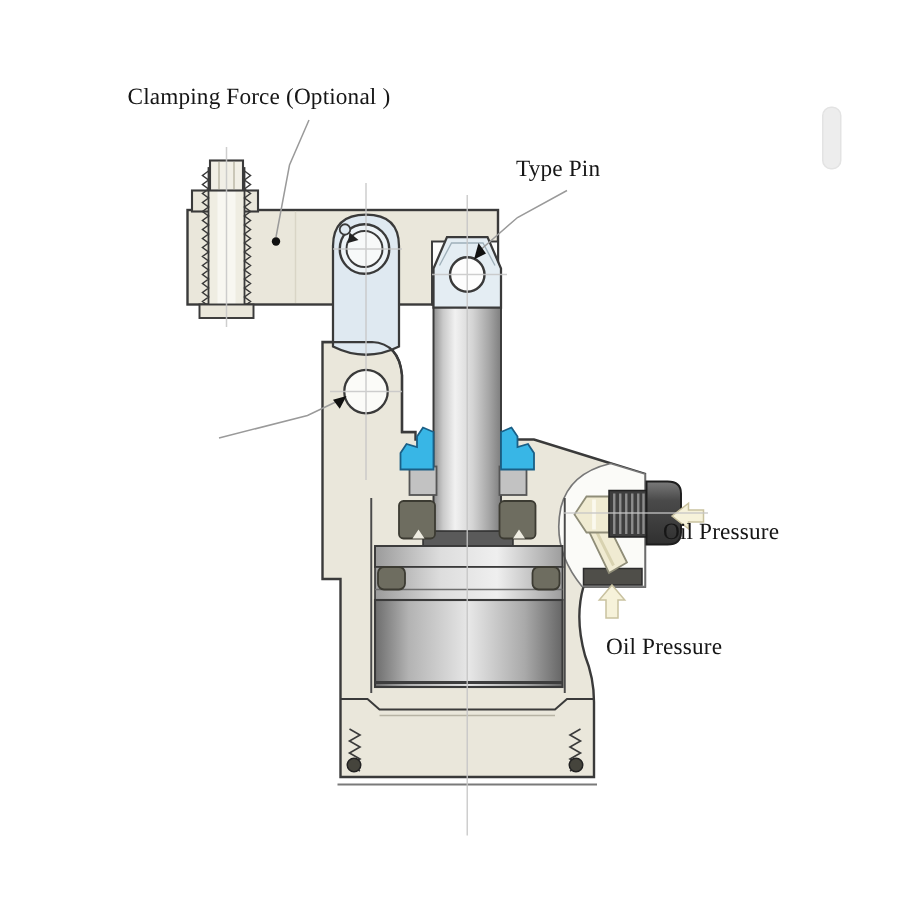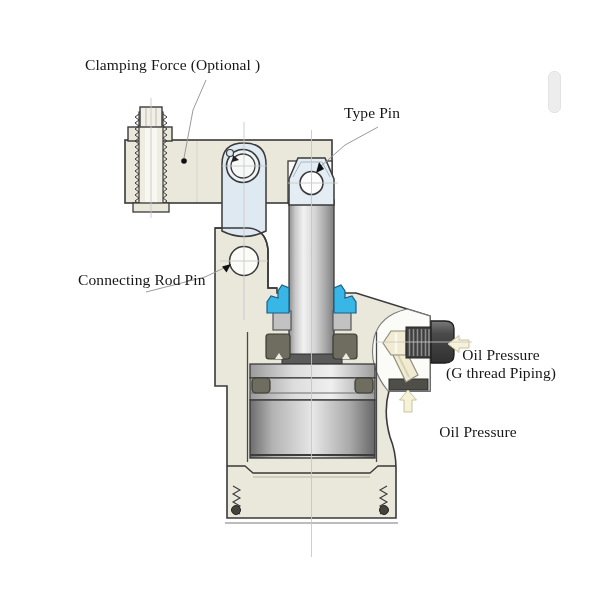--- a/index.html
+++ b/index.html
@@ -5,21 +5,21 @@
   html,body{margin:0;padding:0;background:#fff;}
   .stage{
     position:relative;width:600px;height:600px;background:#ffffff;
     font-family:"Liberation Serif", serif;overflow:hidden;
   }
   .diagram-svg{position:absolute;left:0;top:0;}
   .label{
     position:absolute;color:#161616;font-size:15.5px;line-height:18px;
     white-space:nowrap;letter-spacing:.1px;
   }
-  .label.center{text-align:center;}
+  .label.center{text-align:left;}
   .scroll-thumb{
     position:absolute;left:548px;top:71px;width:11px;height:40px;
     background:#ededed;border:1px solid #e3e3e3;border-radius:6px;
   }
   .cl{stroke:var(--centerline,#c9c9c9);stroke-width:1;}
   .ol{stroke:var(--outline,#3a3a3a);fill:none;}
 </style>
 </head>
 <body>
 
@@ -163,25 +163,23 @@
       <path d="M316,173 L324,169 L319,162 Z" fill="#111" stroke="none"></path>
       <path d="M146,292 L205,277 L228,266"></path>
       <path d="M231,264 L222,266.5 L226.5,272.5 Z" fill="#111" stroke="none"></path>
     </g>
   </svg>
 
   <div class="label" style="left:85px;top:56px">Clamping Force (Optional )</div>
 
   <div class="label" style="left:344px;top:104px">Type Pin</div>
 
-  <div class="label" style="left:78px;top:271px">Connecting Rod Pin</div>
 
   <div class="label center" style="left:442px;top:346px;width:118px">
     <span>Oil Pressure</span><br>
-    <span>(G thread Piping)</span>
   </div>
 
   <div class="label center" style="left:404px;top:423px;width:148px">
     <span>Oil Pressure</span><br>
   </div>
 
   <div class="scroll-thumb"></div>
 </div>
 
 </body></html>

